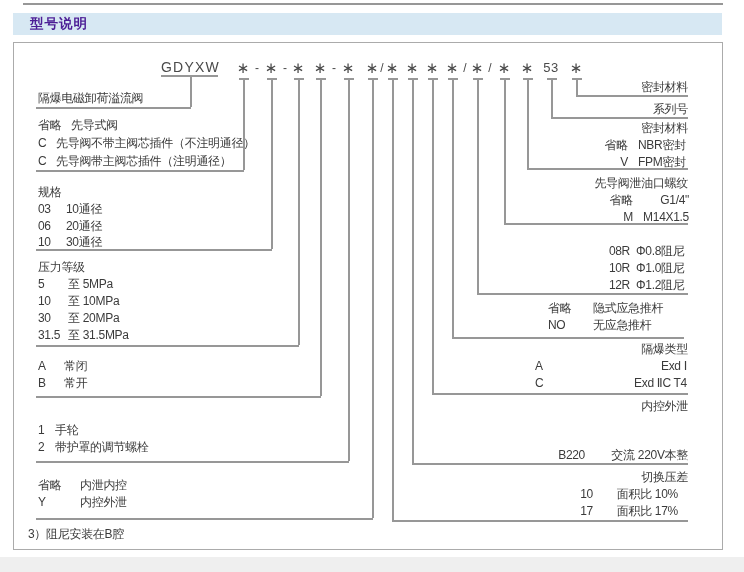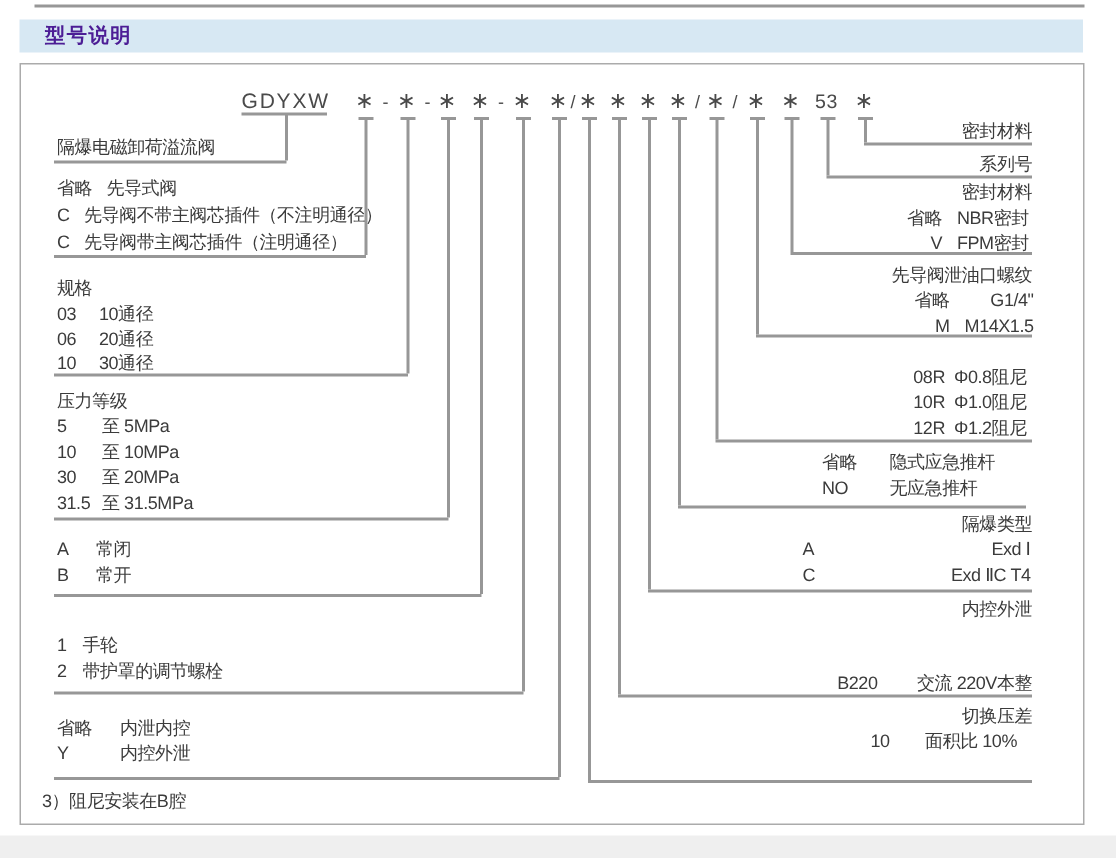--- a/index.html
+++ b/index.html
@@ -239,14 +239,18 @@
   <div class="rr" style="left:540px;top:449px">
     <span class="c" style="width:45px">B220</span>
     <span class="d dr" style="width:102px;margin-left:1px">交流 220V本整</span>
   </div>
 
   <div class="rt" style="top:471px">切换压差</div>
   <div class="rr" style="left:540px;top:488px">
     <span class="c" style="width:53px">10</span>
     <span class="d dr" style="width:85px;margin-left:0">面积比  10%</span>
   </div>
+  <div class="rr" style="left:540px;top:505px">
+    <span class="c" style="width:53px">17</span>
+    <span class="d dr" style="width:85px;margin-left:0">面积比  17%</span>
+  </div>
 
 </div>
 
 </body></html>

